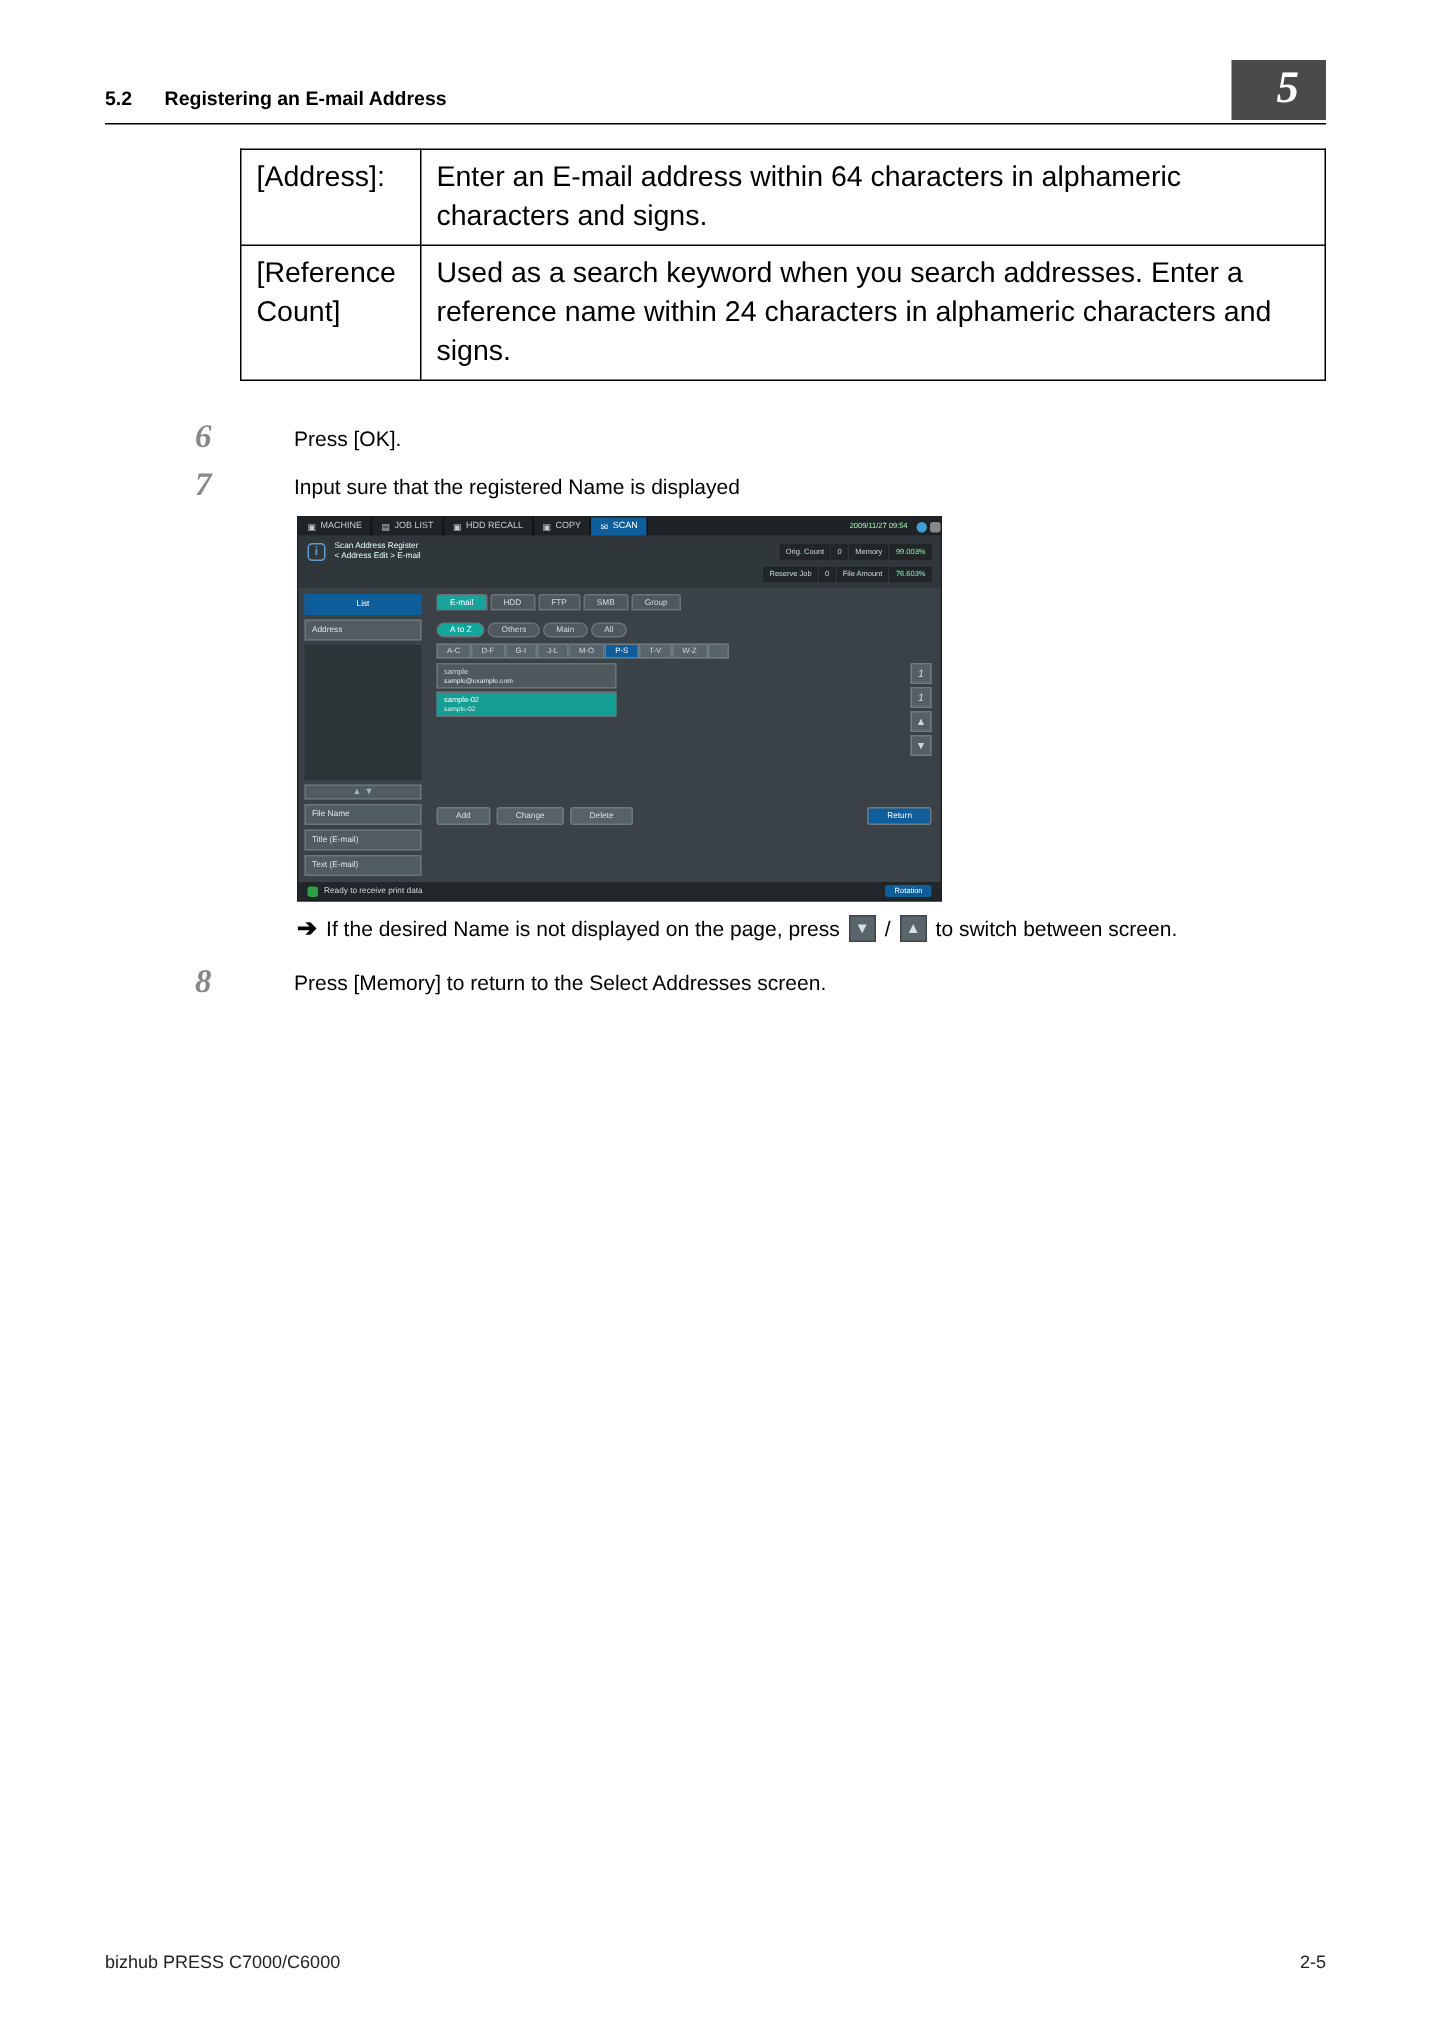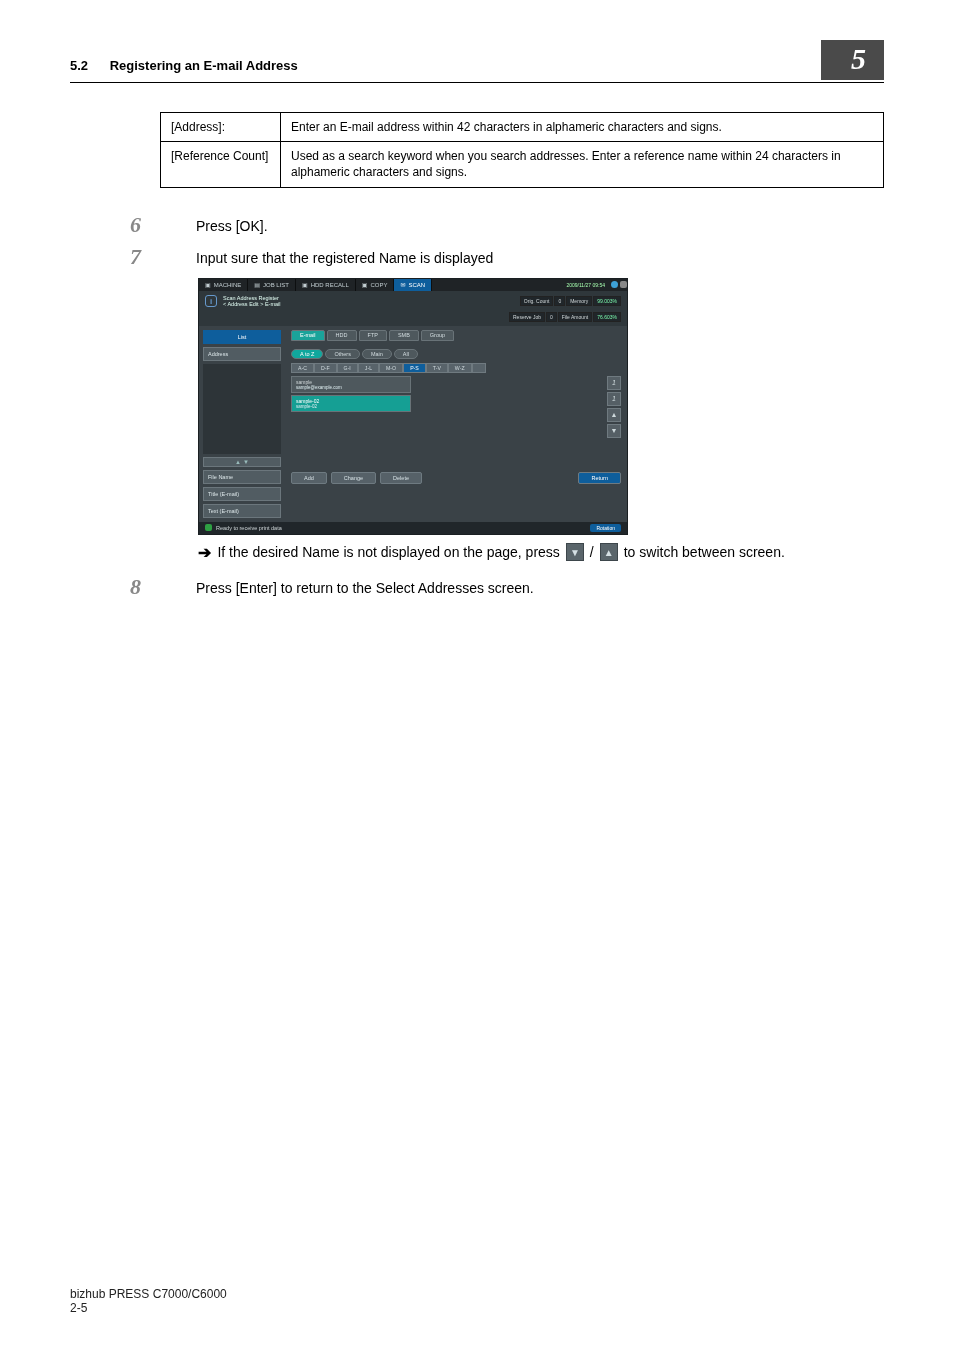--- a/index.html
+++ b/index.html
@@ -12,21 +12,21 @@
     height: 1351px;
     position: relative;
     padding: 40px 70px 0 70px;
   }
   .header-row {
     display: flex;
     justify-content: space-between;
     align-items: flex-start;
     border-bottom: 1px solid #000;
     padding-bottom: 2px;
-    margin-bottom: 29px;
+    margin-bottom: 16px;
   }
   .header-left {
     font-size: 13px;
     font-weight: bold;
     color: #000;
     padding-top: 18px;
   }
   .section-num { margin-right: 18px; }
   .chapter-tab {
     background: #4a4a4a;
@@ -36,21 +36,21 @@
     font-style: italic;
     padding: 4px 18px 6px 30px;
     line-height: 1;
     font-family: "Times New Roman", serif;
   }
   .content { padding-left: 90px; }
   .desc-table {
     border-collapse: collapse;
     width: 100%;
     margin-bottom: 26px;
-    font-size: 12px;
+    font-size: 19px;
     border-radius: 16px;
   }
   .desc-table td {
     border: 1px solid #000;
     padding: 6px 10px;
     vertical-align: top;
     line-height: 1.35;
   }
   .desc-table td:first-child { width: 120px; }
   .step {
@@ -154,41 +154,41 @@
   .btn-dn, .btn-up {
     display:inline-flex; width:18px; height:18px;
     background:#5a656b; border:1px solid #3d464b;
     align-items:center; justify-content:center;
     color:#d5e0e4; font-size:10px;
   }
   .page-footer {
     position: absolute;
     bottom: 36px; left: 70px; right: 70px;
     display:flex; justify-content: space-between;
-    font-size: 12px; color:#222;flex-direction:column;
+    font-size: 12px; color:#222;
   }
 </style>
 </head>
 <body>
 
 <div class="header-row">
   <div class="header-left">
     <span class="section-num">5.2</span>
     <span>Registering an E-mail Address</span>
   </div>
   <div class="chapter-tab">5</div>
 </div>
 
 <div class="content">
 
   <table class="desc-table">
     <tbody>
         <tr>
       <td>[Address]:</td>
-      <td>Enter an E-mail address within 42 characters in alphameric characters and signs.</td>
+      <td>Enter an E-mail address within 64 characters in alphameric characters and signs.</td>
     </tr>
     <tr>
       <td>[Reference Count]</td>
       <td>Used as a search keyword when you search addresses.  Enter a reference name within 24 characters in alphameric characters and signs.</td>
     </tr>
   </tbody>
     </table>
 
   <div class="step">
     <div class="step-num">6</div>
@@ -330,21 +330,21 @@
     <span class="arrow-right">➔</span>
     <span>If the desired Name is not displayed on the page, press</span>
     <span class="btn-dn">▼</span>
     <span>/</span>
     <span class="btn-up">▲</span>
     <span>to switch between screen.</span>
   </div>
 
   <div class="step">
     <div class="step-num">8</div>
-    <div class="step-text">Press [Enter] to return to the Select Addresses screen.</div>
+    <div class="step-text">Press [Memory] to return to the Select Addresses screen.</div>
   </div>
 
 </div>
 
 <div class="page-footer">
   <span>bizhub PRESS C7000/C6000</span>
   <span>2-5</span>
 </div>
 
 </body></html>

